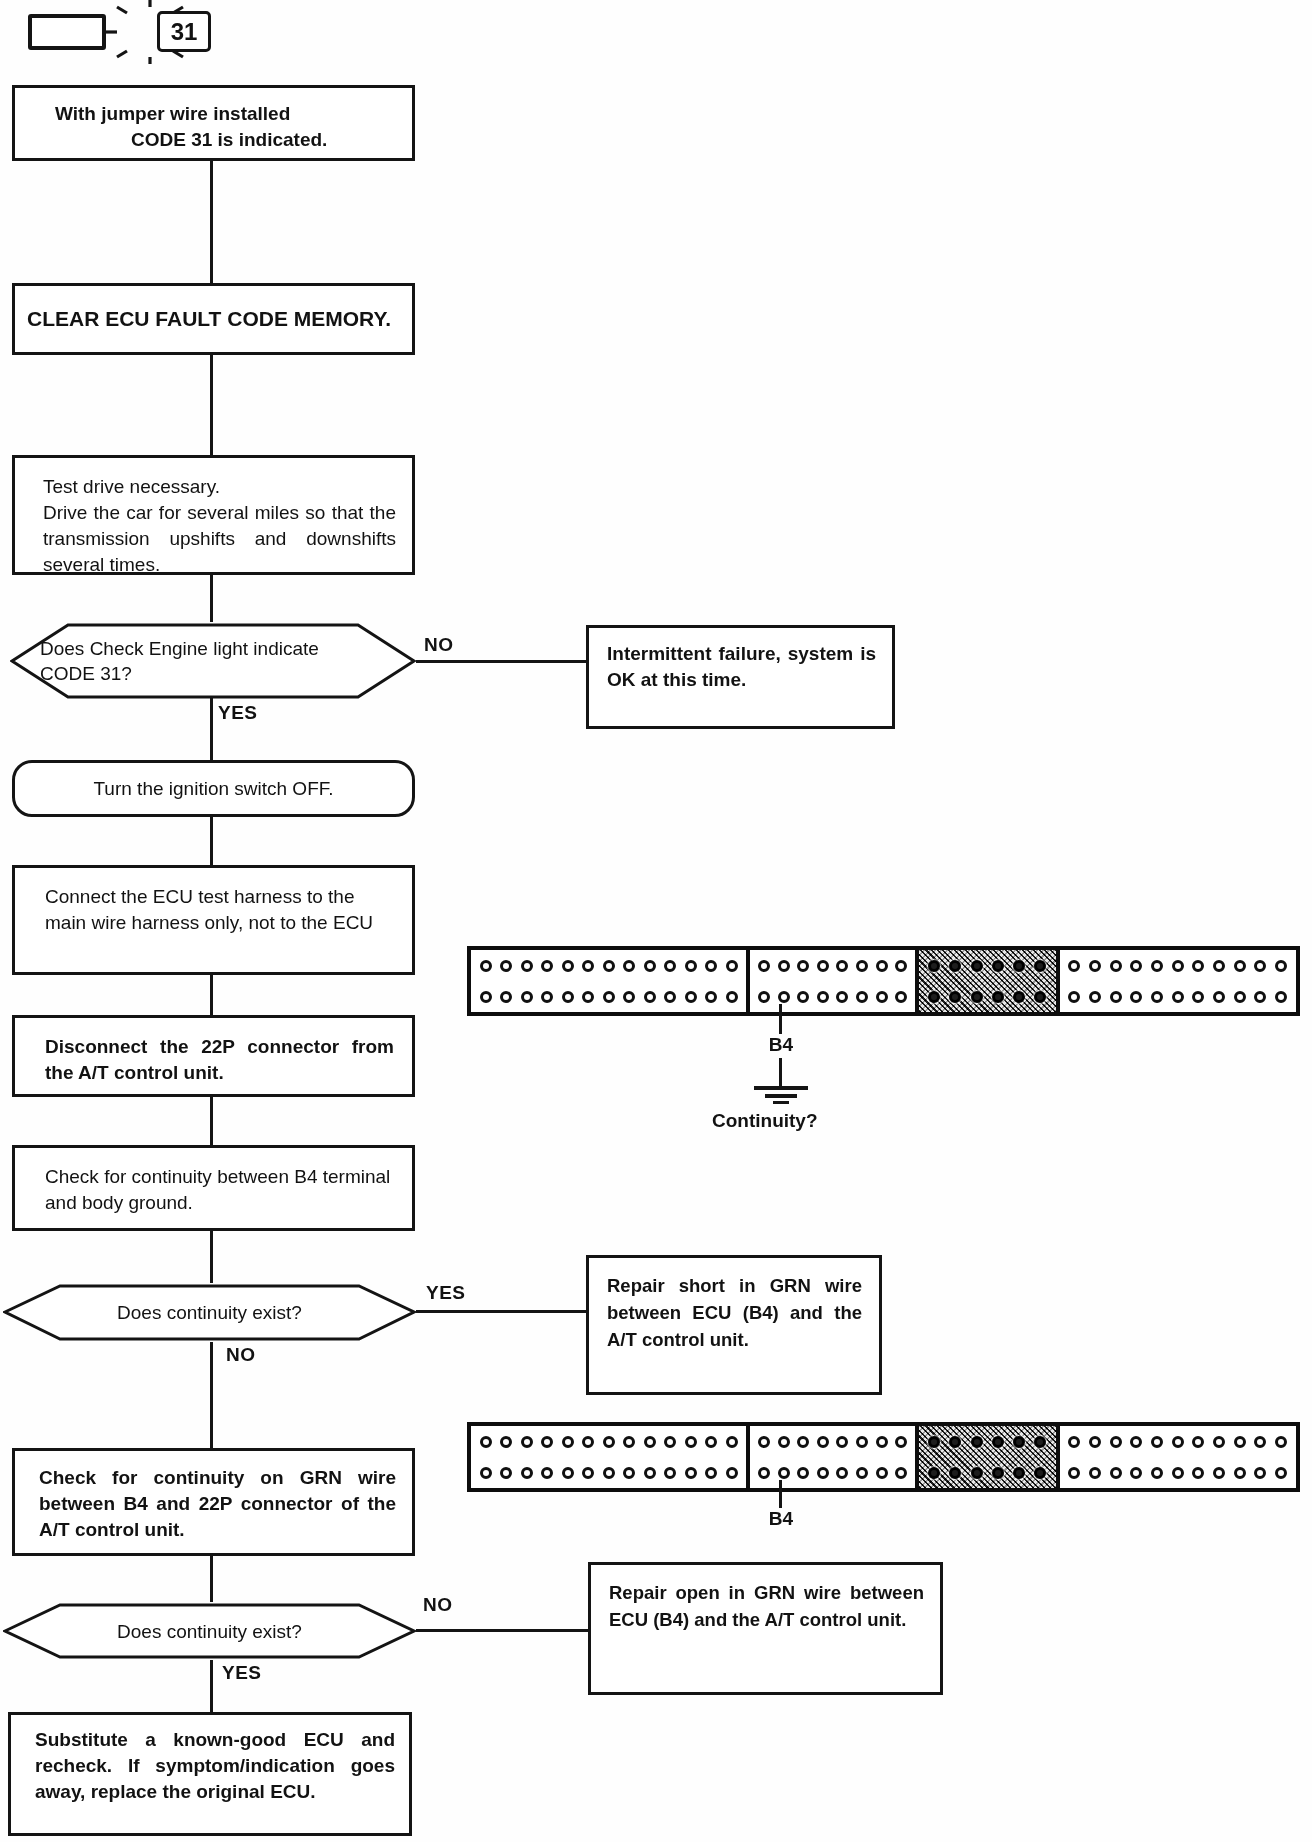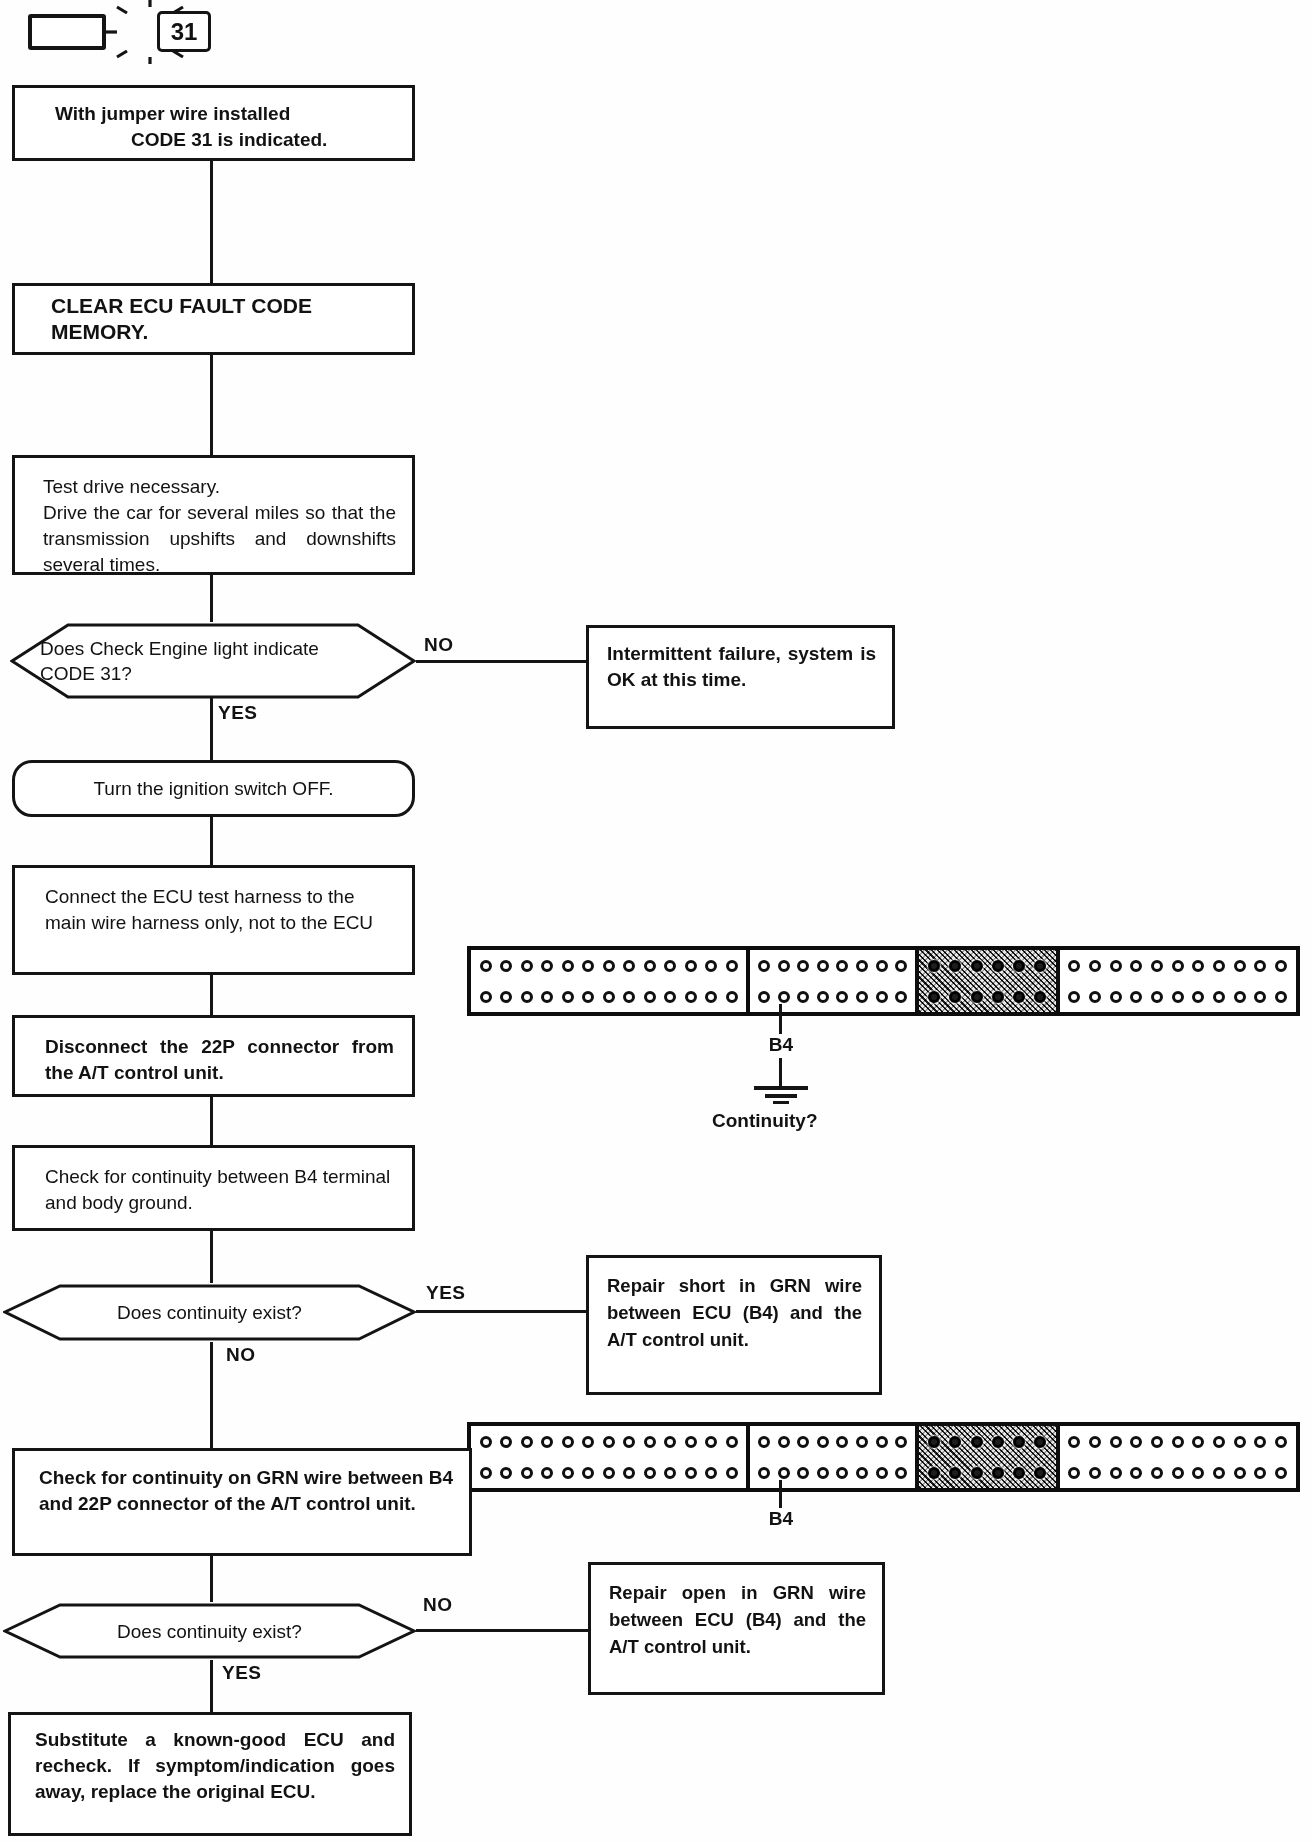--- a/index.html
+++ b/index.html
@@ -69,21 +69,21 @@
   </div>
 
   <div class="node" style="left:12px; top:85px; width:403px; height:76px; padding-top:13px;">
     <div class="txt b" style="padding-left:40px;">With jumper wire installed</div>
     <div class="txt b" style="padding-left:116px;">CODE 31 is indicated.</div>
   </div>
 
   <div class="vline" style="left:210px; top:161px; height:122px;"></div>
 
   <div class="node" style="left:12px; top:283px; width:403px; height:72px; display:flex; align-items:center;">
-    <div class="txt b" style="font-size:21px; padding-left:12px;margin-left:24px;">CLEAR ECU FAULT CODE MEMORY.</div>
+    <div class="txt b" style="font-size:21px; padding-left:12px;">CLEAR ECU FAULT CODE MEMORY.</div>
   </div>
 
   <div class="vline" style="left:210px; top:355px; height:100px;"></div>
 
   <div class="node" style="left:12px; top:455px; width:403px; height:120px; padding:16px 16px 0 28px;">
     <div class="txt j">Test drive necessary.
 Drive the car for several miles so that the transmission upshifts and downshifts several times.</div>
   </div>
 
   <div class="vline" style="left:210px; top:575px; height:47px;"></div>
@@ -354,37 +354,37 @@
           <span class="pin"></span>
           <span class="pin"></span>
           <span class="pin"></span>
           <span class="pin"></span>
         </div>
       </div>
     </div>
   <div class="vline" style="left:779px; top:1480px; height:28px;"></div>
   <div class="small-label" style="left:766px; top:1508px; width:30px; text-align:center;">B4</div>
 
-  <div class="node" style="left:12px; top:1448px; width:460px; height:108px; padding:14px 16px 0 24px;">
+  <div class="node" style="left:12px; top:1448px; width:403px; height:108px; padding:14px 16px 0 24px;">
     <div class="txt b j">Check for continuity on GRN wire between B4 and 22P connector of the A/T control unit.</div>
   </div>
 
   <div class="vline" style="left:210px; top:1556px; height:46px;"></div>
 
   <div class="decision" style="left:3px; top:1602px; width:413px; height:58px;">
     <svg viewBox="0 0 413 58" preserveAspectRatio="none">
       <polygon points="2,29 57,3 356,3 411,29 356,55 57,55" fill="#ffffff" stroke="#141414" stroke-width="3"></polygon>
     </svg>
     <div class="dtext" style="left:0; right:0; text-align:center;">Does continuity exist?</div>
   </div>
   <div class="edge-label" style="left:423px; top:1594px;">NO</div>
   <div class="hline" style="left:416px; top:1629px; width:172px;"></div>
   <div class="edge-label" style="left:222px; top:1662px;">YES</div>
 
-  <div class="node" style="left:588px; top:1562px; width:297px; height:133px; padding:14px 16px 0 18px;">
+  <div class="node" style="left:588px; top:1562px; width:355px; height:133px; padding:14px 16px 0 18px;">
     <div class="txt b j" style="font-size:18.5px; line-height:27px;">Repair open in GRN wire between ECU (B4) and the A/T control unit.</div>
   </div>
 
   <div class="vline" style="left:210px; top:1660px; height:52px;"></div>
 
   <div class="node" style="left:8px; top:1712px; width:404px; height:124px; padding:12px 14px 0 24px;">
     <div class="txt b j">Substitute a known-good ECU and recheck. If symptom/indication goes away, replace the original ECU.</div>
   </div>
 
 </div>

